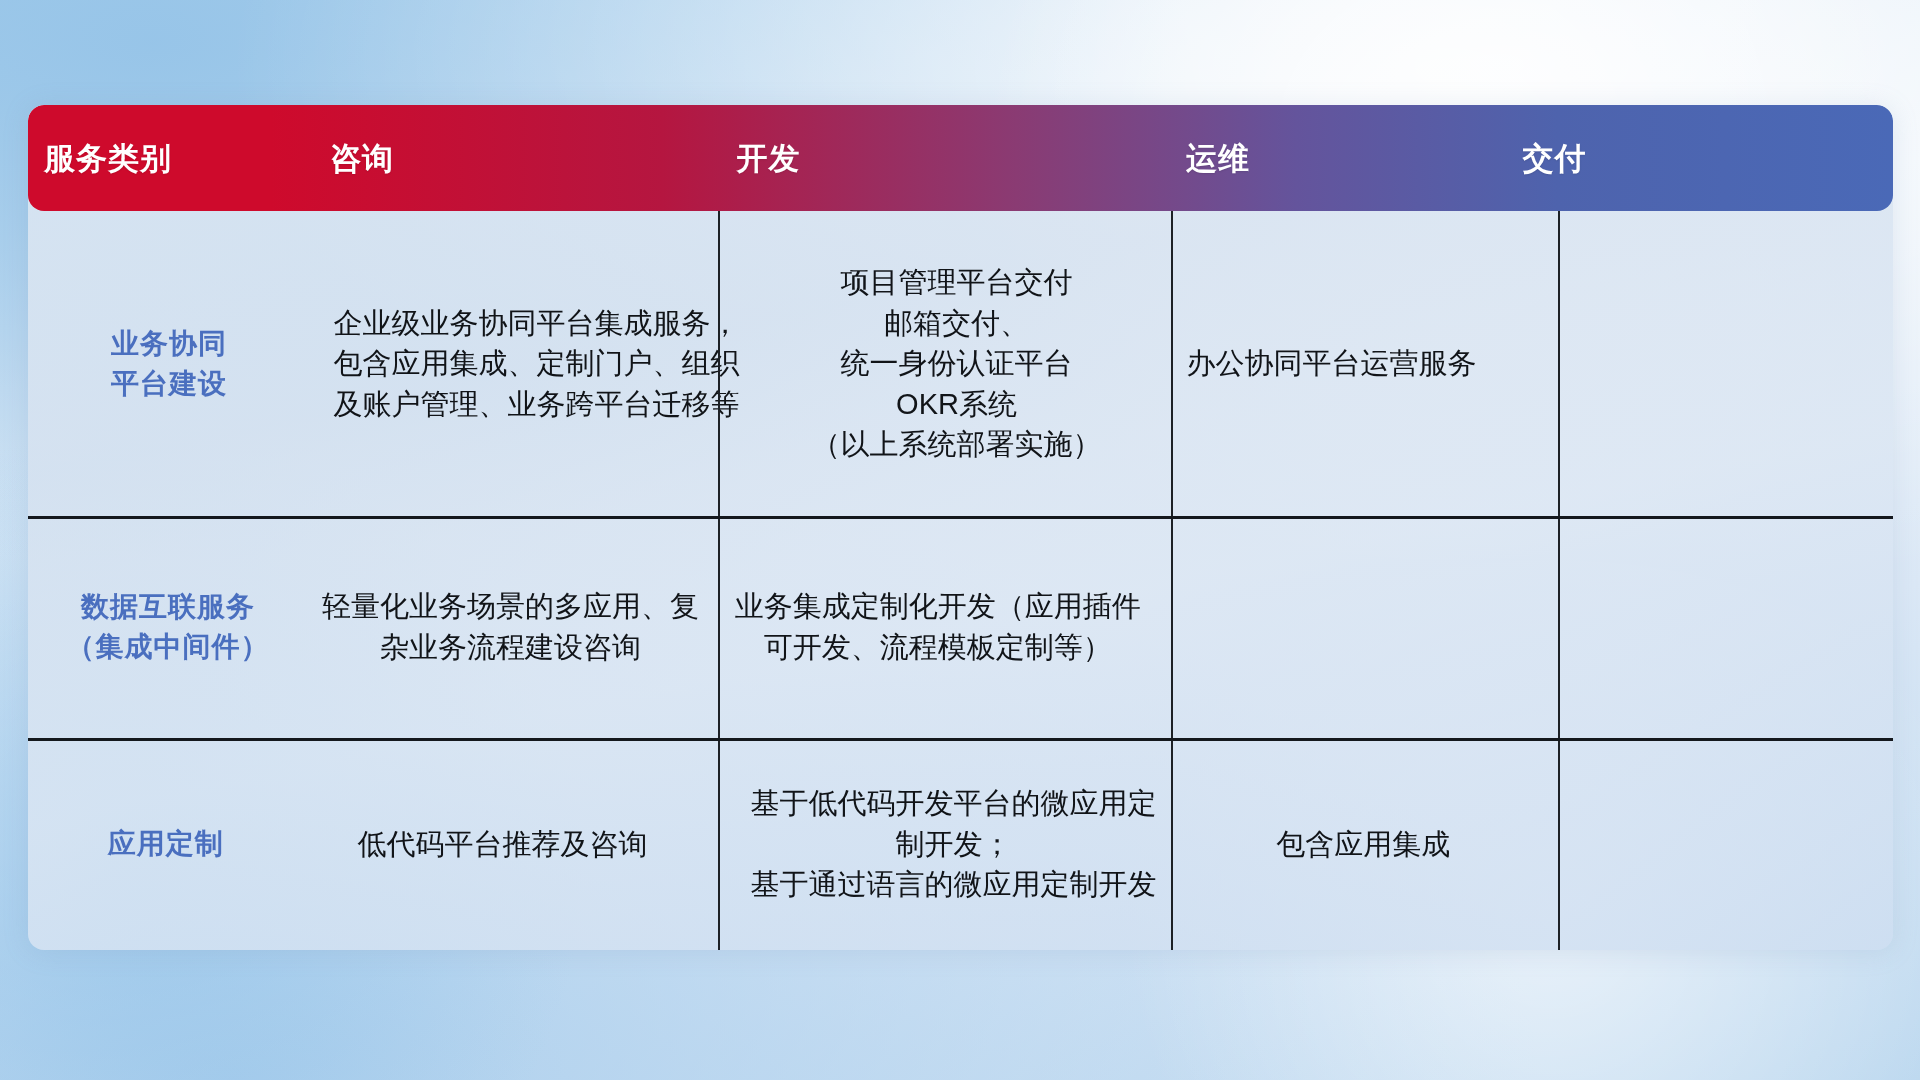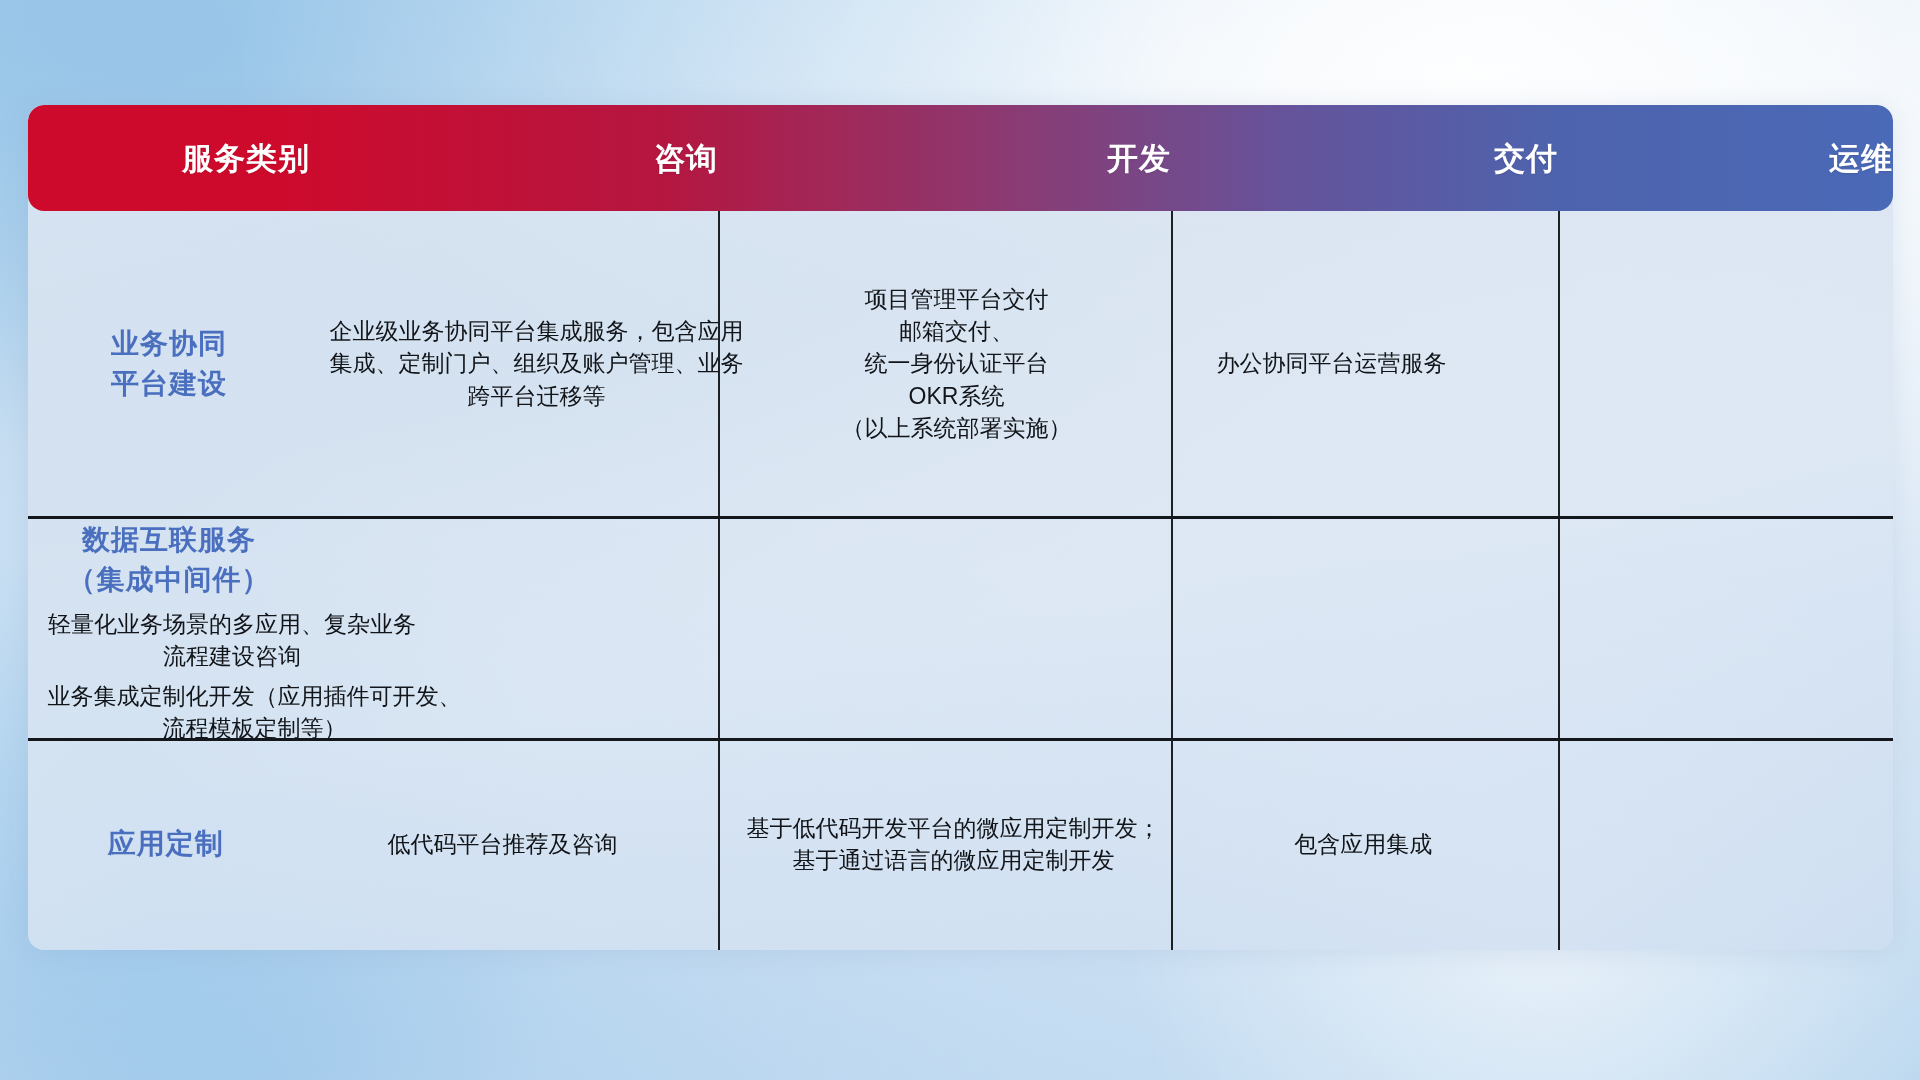--- a/index.html
+++ b/index.html
@@ -72,24 +72,25 @@
                   #4e63ad 82%,
                   #4a69b7 100%);
     display: flex;
     align-items: center;
     z-index: 4;
   }
   .th {
     color: #ffffff;
     font-size: 31px;
     font-weight: bold;
-    text-align: right;
+    text-align: left;
     letter-spacing: 1px;
     line-height: 1;
     text-shadow: 0 1px 2px rgba(0,0,0,0.10);
+    padding-left: 16px;
   }
   .th.c1 { width: 282px; }
   .th.c2 { width: 408px; }
   .th.c3 { width: 453px; }
   .th.c4 { width: 387px; }
   .th.c5 { width: 335px; }
 
   
   .table-body {
     position: absolute;
@@ -98,32 +99,32 @@
     width: 1865px;
     height: 739px;
     z-index: 2;
   }
   .trow {
     display: flex;
     width: 1865px;
     box-sizing: border-box;
   }
   .trow.r1 { height: 305px; }
-  .trow.r2 { height: 222px; flex-direction: column; }
+  .trow.r2 { height: 222px; }
   .trow.r3 { height: 212px; }
 
   .td {
     display: flex;
     align-items: center;
     justify-content: center;
     text-align: center;
     box-sizing: border-box;
     padding: 4px 12px;
     color: #111418;
-    font-size: 23px;
+    font-size: 29px;
     line-height: 1.40;
     font-weight: normal;
   }
   .td.c1 {
     width: 282px;
     color: #4a6fbf;
     font-size: 28px;
     font-weight: bold;
     line-height: 1.42;
     letter-spacing: 1px;
@@ -163,22 +164,22 @@
 <div class="bg-bloom-a"></div>
 <div class="bg-bloom-b"></div>
 <div class="bg-bloom-c"></div>
 
 <div class="table-card">
 
   <div class="table-header">
     <div class="th c1">服务类别</div>
     <div class="th c2">咨询</div>
     <div class="th c3">开发</div>
+    <div class="th c5">运维</div>
     <div class="th c4">交付</div>
-    <div class="th c5">运维</div>
   </div>
 
   <div class="table-body">
 
     <div class="trow r1">
       <div class="td c1" style="white-space: pre-line;">业务协同
 平台建设</div>
       <div class="td c3">企业级业务协同平台集成服务，包含应用集成、定制门户、组织及账户管理、业务跨平台迁移等</div>
       <div class="td c4" style="white-space: pre-line;">项目管理平台交付
 邮箱交付、

